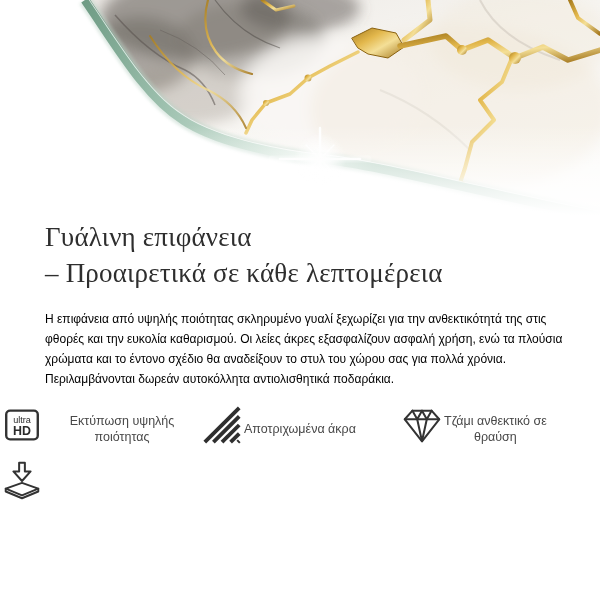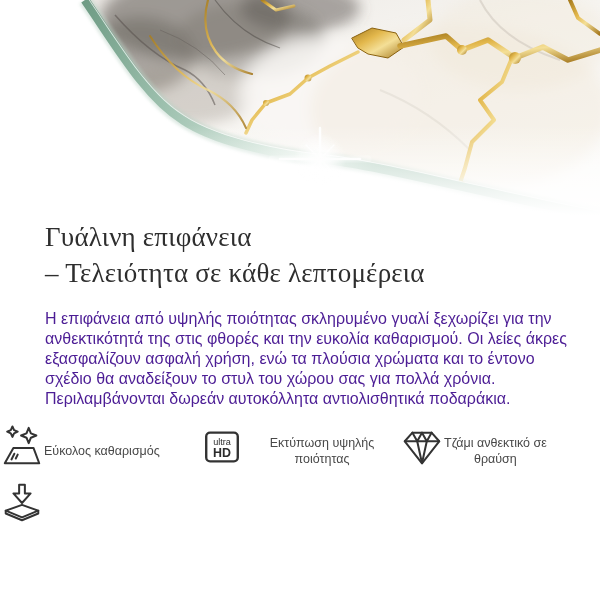--- a/index.html
+++ b/index.html
@@ -3,21 +3,21 @@
 <meta charset="utf-8">
 <style>
   html,body{margin:0;padding:0;}
   body{width:600px;height:600px;overflow:hidden;background:#ffffff;
        font-family:"Liberation Sans",sans-serif;-webkit-font-smoothing:antialiased;}
   .page{width:600px;height:452px;position:relative;background:#fff;}
   .hero{width:600px;height:215px;display:block;}
   .content{padding:0 25px 0 45px;}
   .heading{margin-top:4px;font-family:"Liberation Serif",serif;font-weight:400;
            font-size:27px;line-height:36px;color:#2e2e2e;letter-spacing:.2px;}
-  .para{margin-top:12px;max-width:530px;font-size:16px;line-height:20px;color:#4c1d95;}
+  .para{margin-top:12px;max-width:530px;font-size:12px;line-height:20px;color:#000000;}
   .features{margin-top:14px;display:grid;grid-template-columns:repeat(3,200px);
             row-gap:12px;width:600px;}
   .feature{display:flex;flex-direction:row;align-items:center;}
   .feature .ic{width:44px;height:44px;}
   .feature .lbl{margin-top:8px;font-size:12.5px;line-height:16px;color:#484848;
                 text-align:center;white-space:pre-line;max-width:180px;}
   .ic svg{width:44px;height:44px;display:block;}
   .ln{stroke:#333;stroke-width:2.1;fill:none;stroke-linecap:round;stroke-linejoin:round;}
   .lnb{stroke:#333;stroke-width:2.5;fill:none;stroke-linecap:round;stroke-linejoin:round;}
   .fillk{fill:#2f2f2f;stroke:none;}
@@ -125,50 +125,51 @@
       <line x1="306" y1="173" x2="334" y2="145" stroke="#ffffff" stroke-width="1.4" opacity="0.8" stroke-linecap="round"></line>
       <circle cx="320" cy="159" r="3.5" fill="#ffffff"></circle>
     </g>
 
     <rect x="0" y="125" width="600" height="90" fill="url(#fadeG)"></rect>
   </svg>
 
   <div class="content">
     <h1 class="heading">
       <span>Γυάλινη επιφάνεια</span><br>
-      <span>– Τελειότητα σε κάθε λεπτομέρεια</span>
+      <span>– Προαιρετικά σε κάθε λεπτομέρεια</span>
     </h1>
     <p class="para">Η επιφάνεια από υψηλής ποιότητας σκληρυμένο γυαλί ξεχωρίζει για την ανθεκτικότητά της στις φθορές και την ευκολία καθαρισμού. Οι λείες άκρες εξασφαλίζουν ασφαλή χρήση, ενώ τα πλούσια χρώματα και το έντονο σχέδιο θα αναδείξουν το στυλ του χώρου σας για πολλά χρόνια. Περιλαμβάνονται δωρεάν αυτοκόλλητα αντιολισθητικά ποδαράκια.</p>
   </div>
 
   <div class="features">
 
-    <div class="feature">
-      <span class="ic">
-        <svg viewBox="0 0 46 46">
-          <path class="ln" d="M5,40 L14,24 L35,24 L41,40 Z"></path>
-          <path class="ln" d="M12,36 L15,30 M16.5,35 L18.5,31" stroke-width="1.6"></path>
-          <path class="ln" d="M30,3 L32.3,8.7 L38,11 L32.3,13.3 L30,19 L27.7,13.3 L22,11 L27.7,8.7 Z" stroke-width="1.8"></path>
-          <path class="ln" d="M13,1.5 L14.7,5.3 L18.5,7 L14.7,8.7 L13,12.5 L11.3,8.7 L7.5,7 L11.3,5.3 Z" stroke-width="1.6"></path>
-        </svg>
-      </span>
-      <span class="lbl">Εύκολος καθαρισμός</span>
-    </div>
 
     <div class="feature">
       <span class="ic">
         <svg viewBox="0 0 46 46">
           <rect class="lnb" x="6.5" y="8" width="33" height="30" rx="4"></rect>
           <text class="icotext" x="23" y="20.5" font-size="9.5" font-weight="500">ultra</text>
           <text class="icotext" x="23" y="33.5" font-size="13" font-weight="700">HD</text>
         </svg>
       </span>
       <span class="lbl">Εκτύπωση υψηλής ποιότητας</span>
     </div>
 
+    <div class="feature">
+      <span class="ic">
+        <svg viewBox="0 0 46 46">
+          <path class="stripe" d="M5,41 L41,5"></path>
+          <path class="stripe" d="M14,41 L41,14"></path>
+          <path class="stripe" d="M23,41 L41,23"></path>
+          <path class="stripe" d="M32,41 L41,32"></path>
+          <path class="stripe" d="M39.5,41 L41,39.5"></path>
+        </svg>
+      </span>
+      <span class="lbl">Αποτριχωμένα άκρα</span>
+    </div>
 
     <div class="feature">
       <span class="ic">
         <svg viewBox="0 0 46 46">
           <path class="ln" d="M13,8 L33,8 L41,17 L23,40 L5,17 Z"></path>
           <path class="ln" d="M5,17 L41,17" stroke-width="1.8"></path>
           <path class="ln" d="M13,8 L18,17 L23,8 L28,17 L33,8" stroke-width="1.8"></path>
           <path class="ln" d="M18,17 L23,40 L28,17" stroke-width="1.8"></path>
         </svg>
       </span>

